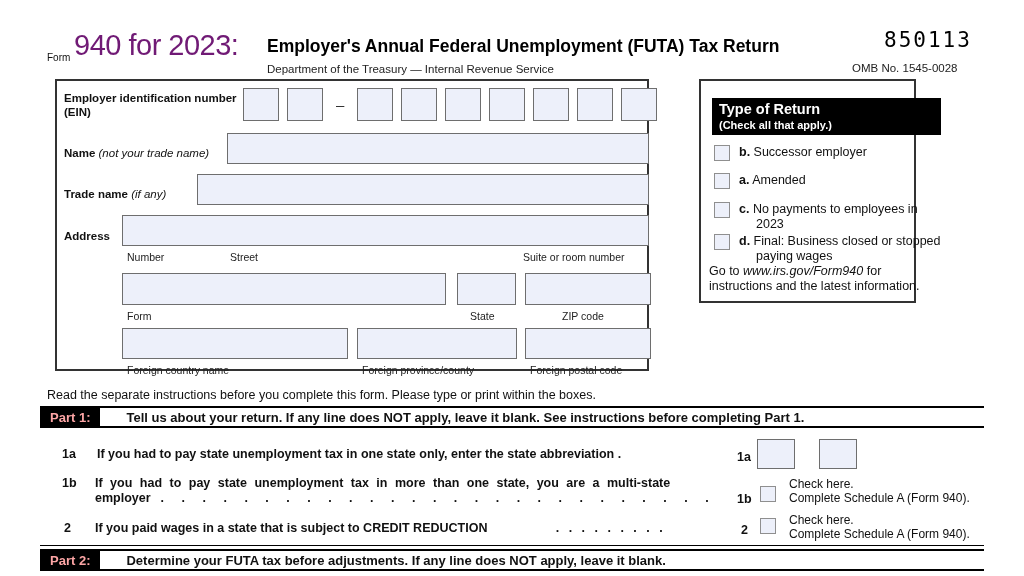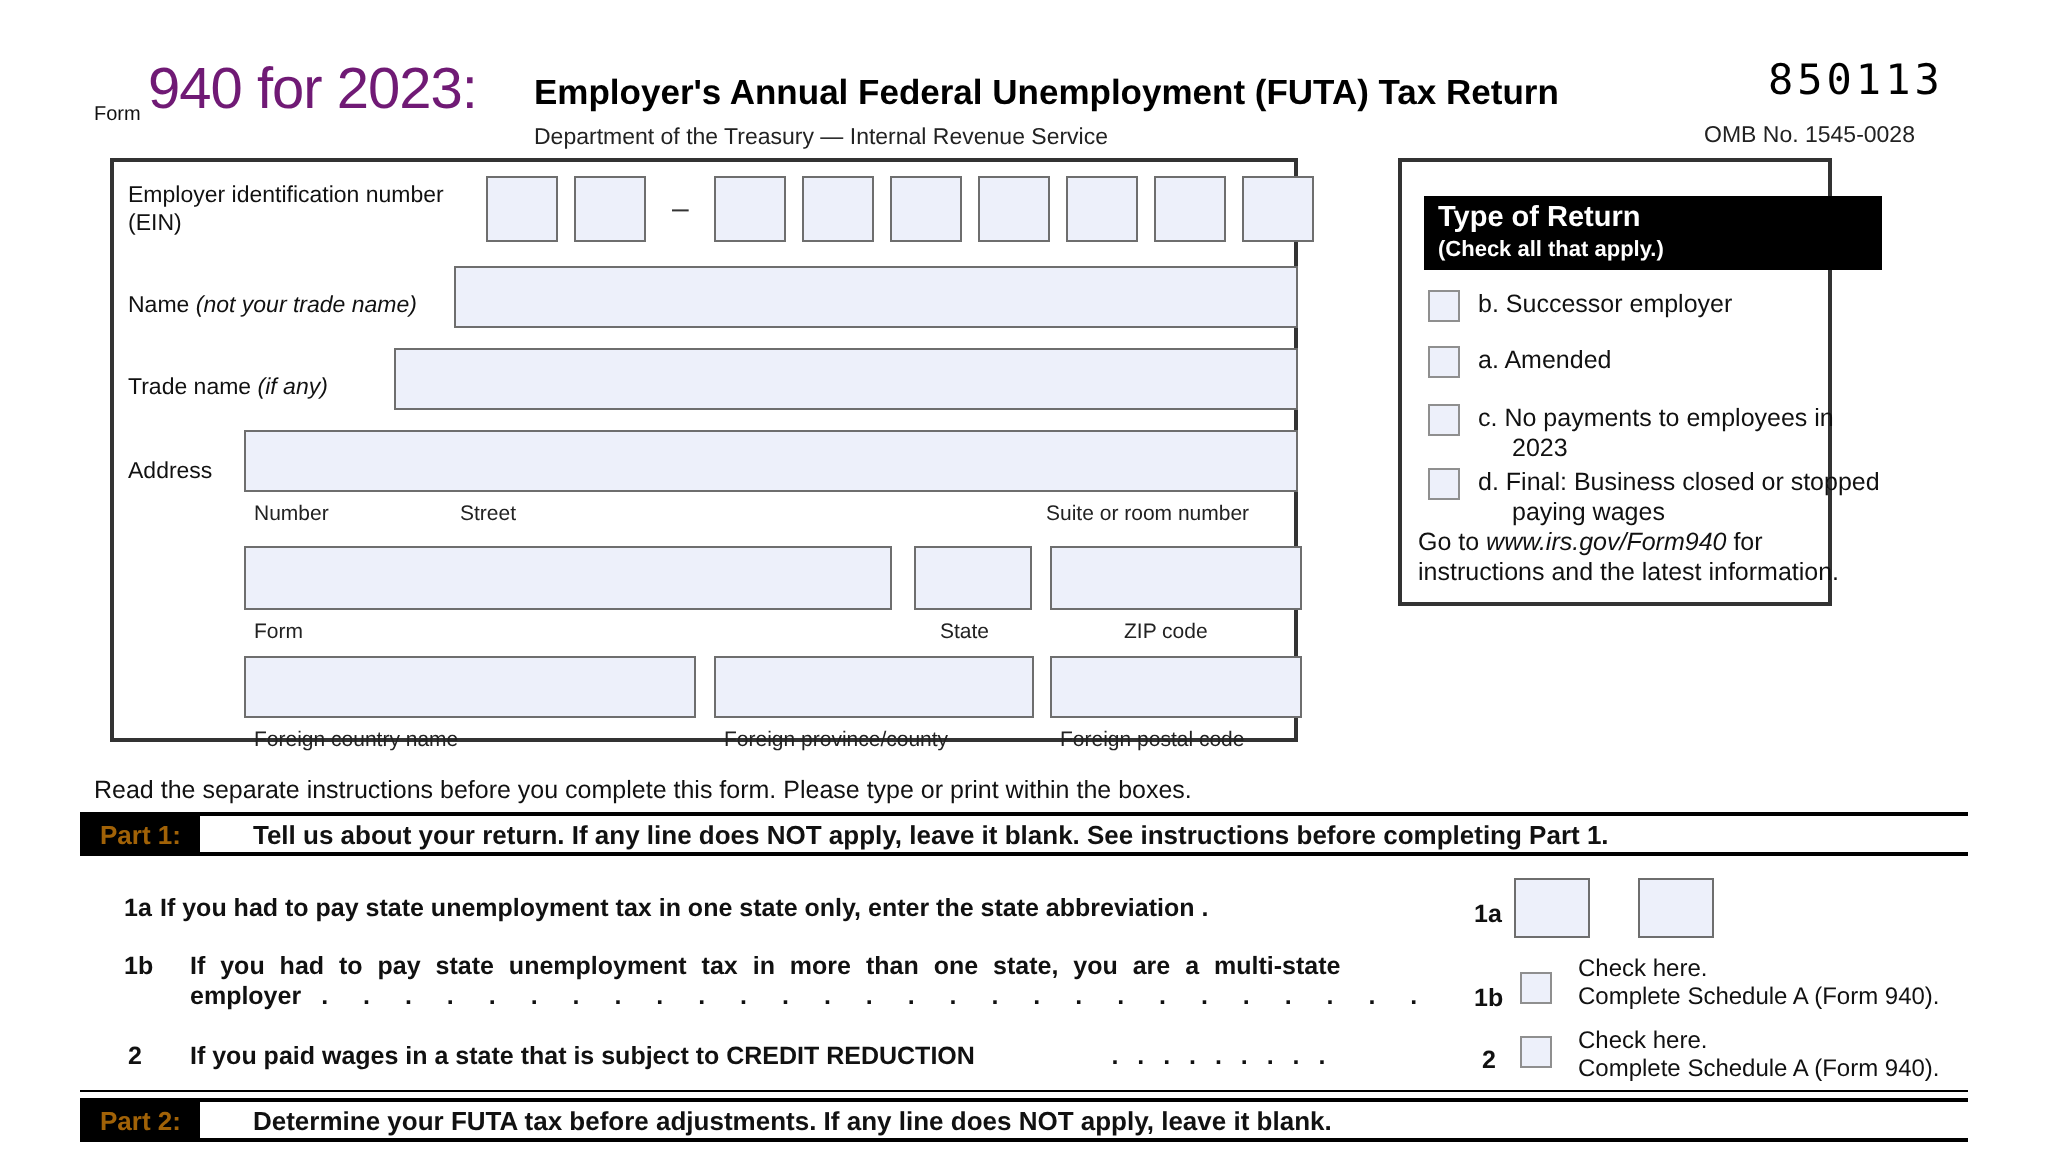--- a/index.html
+++ b/index.html
@@ -1,20 +1,20 @@
 <!DOCTYPE html>
 <html><head>
 <meta charset="utf-8">
 <style>
   * { margin:0; padding:0; box-sizing:border-box; }
   html,body { background:#fff; }
   body { font-family:"Liberation Sans", sans-serif; color:#111; }
   #page { position:relative; width:1024px; height:576px; background:#fff; overflow:hidden; }
   .abs { position:absolute; }
-  .b { font-weight:400; }
+  .b { font-weight:700; }
   .i { font-style:italic; }
 
   
   .form-word { font-size:10px; color:#111; }
   .form-number { font-size:29px; font-weight:400; letter-spacing:-0.5px; color:#701a75; }
   .main-title { font-size:17.5px; font-weight:700; color:#000; }
   .dept { font-size:11.5px; color:#222; }
   .form-code { font-size:21px; font-family:"DejaVu Sans Mono", monospace; letter-spacing:2px; color:#000000; }
   .omb { font-size:11.5px; color:#222; }
 
@@ -35,21 +35,21 @@
   .tor-title { font-size:14.5px; font-weight:700; line-height:17px; }
   .tor-sub { font-size:11px; font-weight:700; line-height:14px; }
   .tor-opt { display:flex; gap:9px; align-items:flex-start; }
   .tor-opt-label { font-size:12.5px; line-height:14.5px; width:202px; padding-left:17px; text-indent:-17px; }
   .tor-footer { font-size:12.5px; line-height:14.5px; width:238px; }
 
   
   .readnote { font-size:12.5px; color:#111; }
   .partbar { display:flex; align-items:stretch; width:944px; height:22px;
              border-top:2.5px solid #000; border-bottom:2px solid #000; background:#fff; }
-  .partbar-label { background:#000; color:#a16207; font-weight:700; font-size:13px;
+  .partbar-label { background:#000; color:#fca5a5; font-weight:700; font-size:13px;
                    display:flex; align-items:center; padding:0 10px; }
   .partbar-title { font-weight:700; font-size:13px; display:flex; align-items:center; padding-left:14px;margin-left:12px; }
 
   
   .linenum { font-size:12.5px; font-weight:700; }
   .linetext { font-size:12.5px; font-weight:700; line-height:15px; color:#111; }
   .leader { flex:1 1 auto; overflow:hidden; white-space:pre; font-weight:700; font-size:12.5px; }
   .leader.wide { word-spacing:14px; }
   .leader.mid { word-spacing:6px; }
   .checknote { font-size:12px; line-height:14px; color:#111; }
@@ -151,21 +151,21 @@
   </div>
 
   <span class="abs readnote" style="left:47px; top:388px;">Read the separate instructions before you complete this form. Please type or print within the boxes.</span>
 
   <div class="abs partbar" style="left:40px; top:406px;">
     <div class="partbar-label">Part 1:</div>
     <div class="partbar-title">Tell us about your return. If any line does NOT apply, leave it blank. See instructions before completing Part 1.</div>
   </div>
 
   <span class="abs linenum" style="left:62px; top:447px;">1a</span>
-  <div class="abs linetext" style="left:80px; top:447px; width:628px; display:flex;align-items:flex-end;">
+  <div class="abs linetext" style="left:97px; top:447px; width:628px; display:flex;align-items:flex-end;">
     <span>If you had to pay state unemployment tax in one state only, enter the state abbreviation</span>
     <span class="leader"> .</span>
   </div>
   <span class="abs linenum" style="left:737px; top:450px;">1a</span>
   <div class="abs fieldbox statebox" style="left:757px; top:439px;"></div>
   <div class="abs fieldbox statebox" style="left:819px; top:439px;"></div>
 
   <span class="abs linenum" style="left:62px; top:476px;">1b</span>
   <div class="abs" style="left:95px; top:476px; width:628px;">
     <div class="linetext" style="word-spacing:4px;">If you had to pay state unemployment tax in more than one state, you are a multi-state</div>

